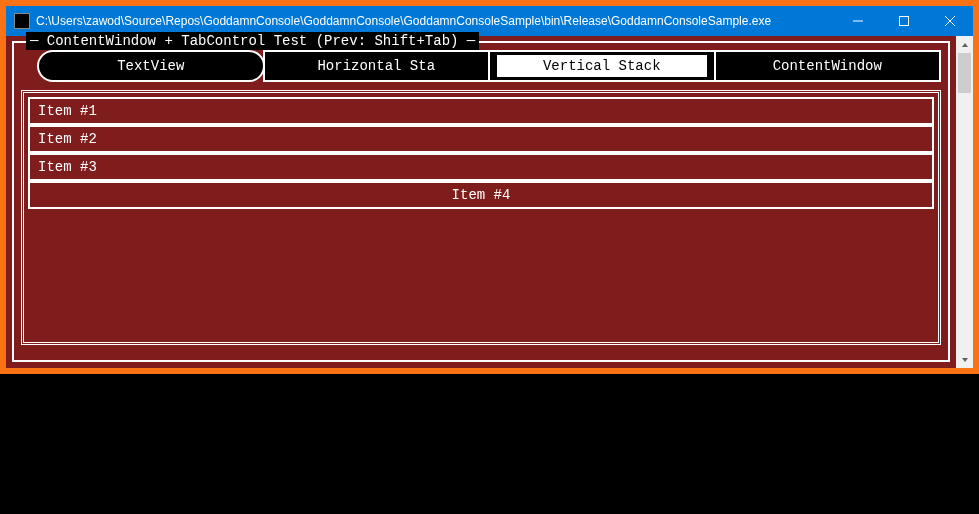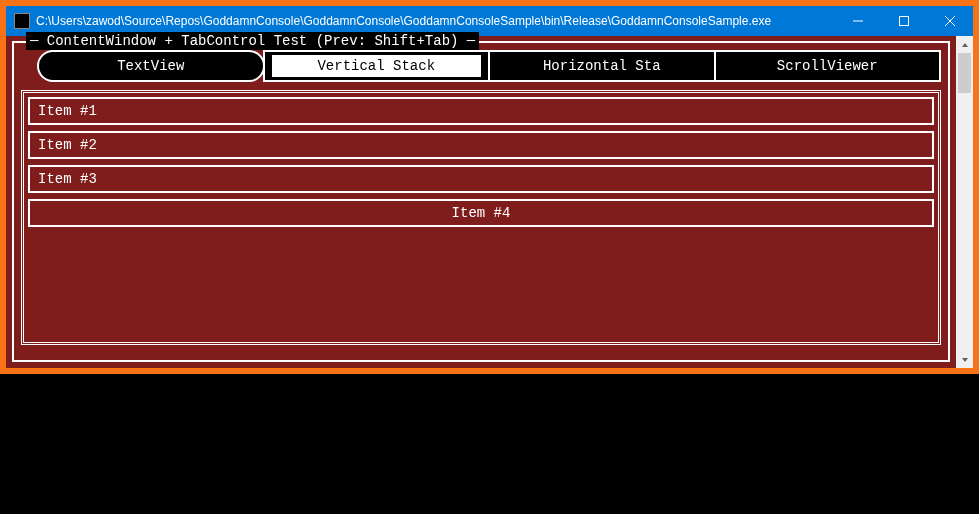--- a/index.html
+++ b/index.html
@@ -129,21 +129,21 @@
     min-width: calc(100% - 6px);
   }
   .content {
     border: 3px double #fff;
     height: calc(100% - 48px);
     padding: 4px;
   }
   .item {
     border: 2px solid #fff;
     padding: 4px 8px;
-    margin-bottom: 6px;
+    margin-bottom: 0;
   }
   .item:last-child { margin-bottom: 0; text-align: center; }
 </style>
 </head>
 <body>
 
 <div class="window">
   <div class="titlebar">
     <span class="appicon"></span>
     <div class="title">C:\Users\zawod\Source\Repos\GoddamnConsole\GoddamnConsole\GoddamnConsoleSample\bin\Release\GoddamnConsoleSample.exe</div>
@@ -163,23 +163,23 @@
           <line x1="10" y1="0" x2="0" y2="10" stroke="#fff" stroke-width="1"></line>
         </svg>
     </div>
   </div>
   <div class="client">
     <div class="console">
       <div class="frame">
         <div class="frame-title">─ ContentWindow + TabControl Test (Prev: Shift+Tab) ─</div>
         <div class="tabs">
           <div class="tab"><span>TextView</span></div>
+          <div class="tab"><span>Horizontal Sta</span></div>
           <div class="tab active"><span class="tab-inner">Vertical Stack</span></div>
-          <div class="tab"><span>Horizontal Sta</span></div>
-          <div class="tab"><span>ScrollViewer</span></div>
+          <div class="tab"><span>ContentWindow</span></div>
         </div>
         <div class="content">
           <div class="item"><span>Item #1</span></div>
           <div class="item"><span>Item #2</span></div>
           <div class="item"><span>Item #3</span></div>
           <div class="item"><span>Item #4</span></div>
         </div>
       </div>
     </div>
     <div class="scrollbar">

